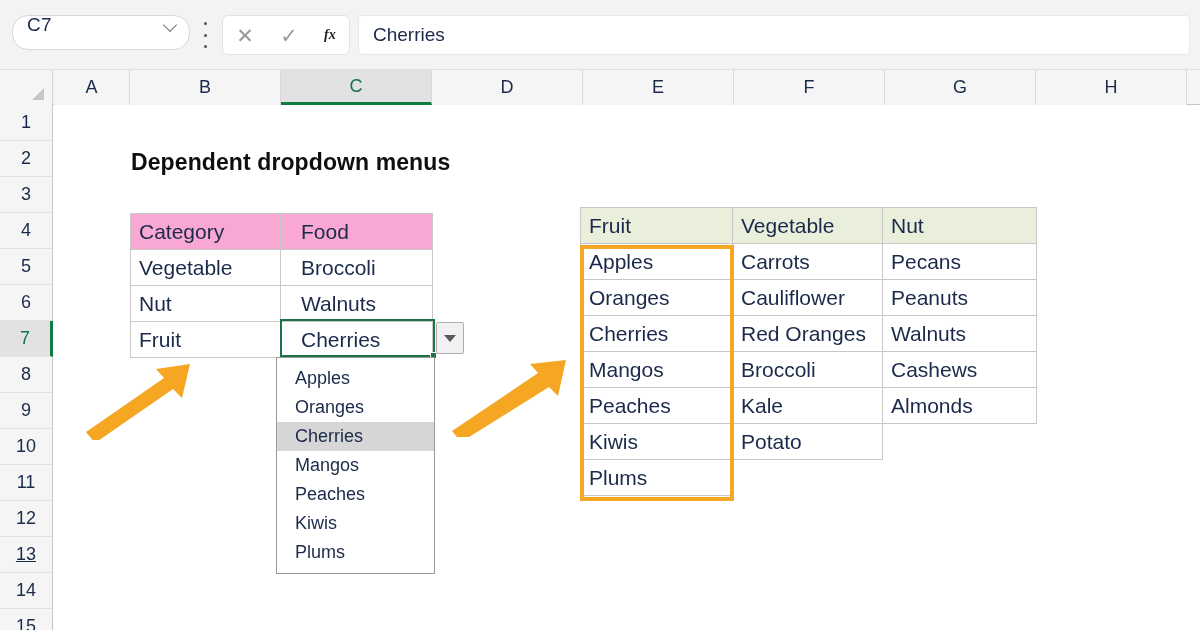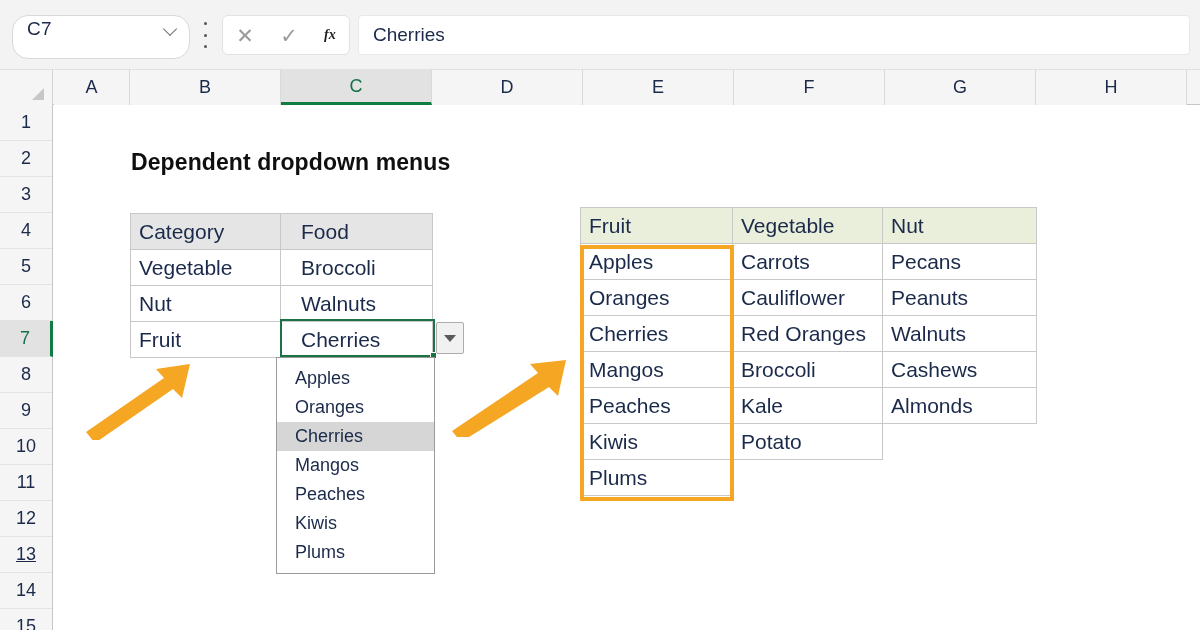--- a/index.html
+++ b/index.html
@@ -11,21 +11,21 @@
   }
   #app { position: relative; width: 1200px; height: 630px; background:#ffffff; }
 
   
   .formula-strip {
     position: absolute; left: 0; top: 0; width: 1200px; height: 70px;
     background: #f3f3f3;
     border-bottom: 1px solid #e1e1e1;
   }
   .name-box {
-    position: absolute; left: 12px; top: 15px; width: 178px; height: 44px;
+    position: absolute; left: 12px; top: 15px; width: 178px; height: 35px;
     background: #ffffff; border: 1px solid #d8d8d8; border-radius: 16px;
     display: flex; align-items: center; padding: 0 10px 16px 14px;
   }
   .name-box-text {
     flex: 1; font-size: 19px; color: #1b2a4a; letter-spacing: .2px;
   }
   .chev {
     width: 16px; height: 16px; position: relative; opacity: .75;
   }
   .chev::before {
@@ -108,21 +108,21 @@
   }
 
   
   .xtable { position: absolute; border-collapse: collapse; table-layout: fixed; }
   .xtable td {
     border: 1px solid #c8c8c8;
     font-size: 21px; color: #1b2a4a;
     padding: 0 0 0 8px; height: 36px; vertical-align: middle;
     background: #ffffff; white-space: nowrap; overflow: hidden;
   }
-  .xtable td.hdr-blue { background: #e5e5e5; }
+  .xtable td.hdr-blue { background: #f9a8d4; }
   .xtable td.hdr-green { background: #eaefdc; }
   .xtable td.empty { border: none; background: transparent; }
 
   
   #left-table { left: 76px; top: 108px; }
   #left-table td.c-cat { width: 150px; }
   #left-table td.c-food { width: 152px; padding-left: 20px; }
 
   
   #right-table { left: 526px; top: 102px; }

